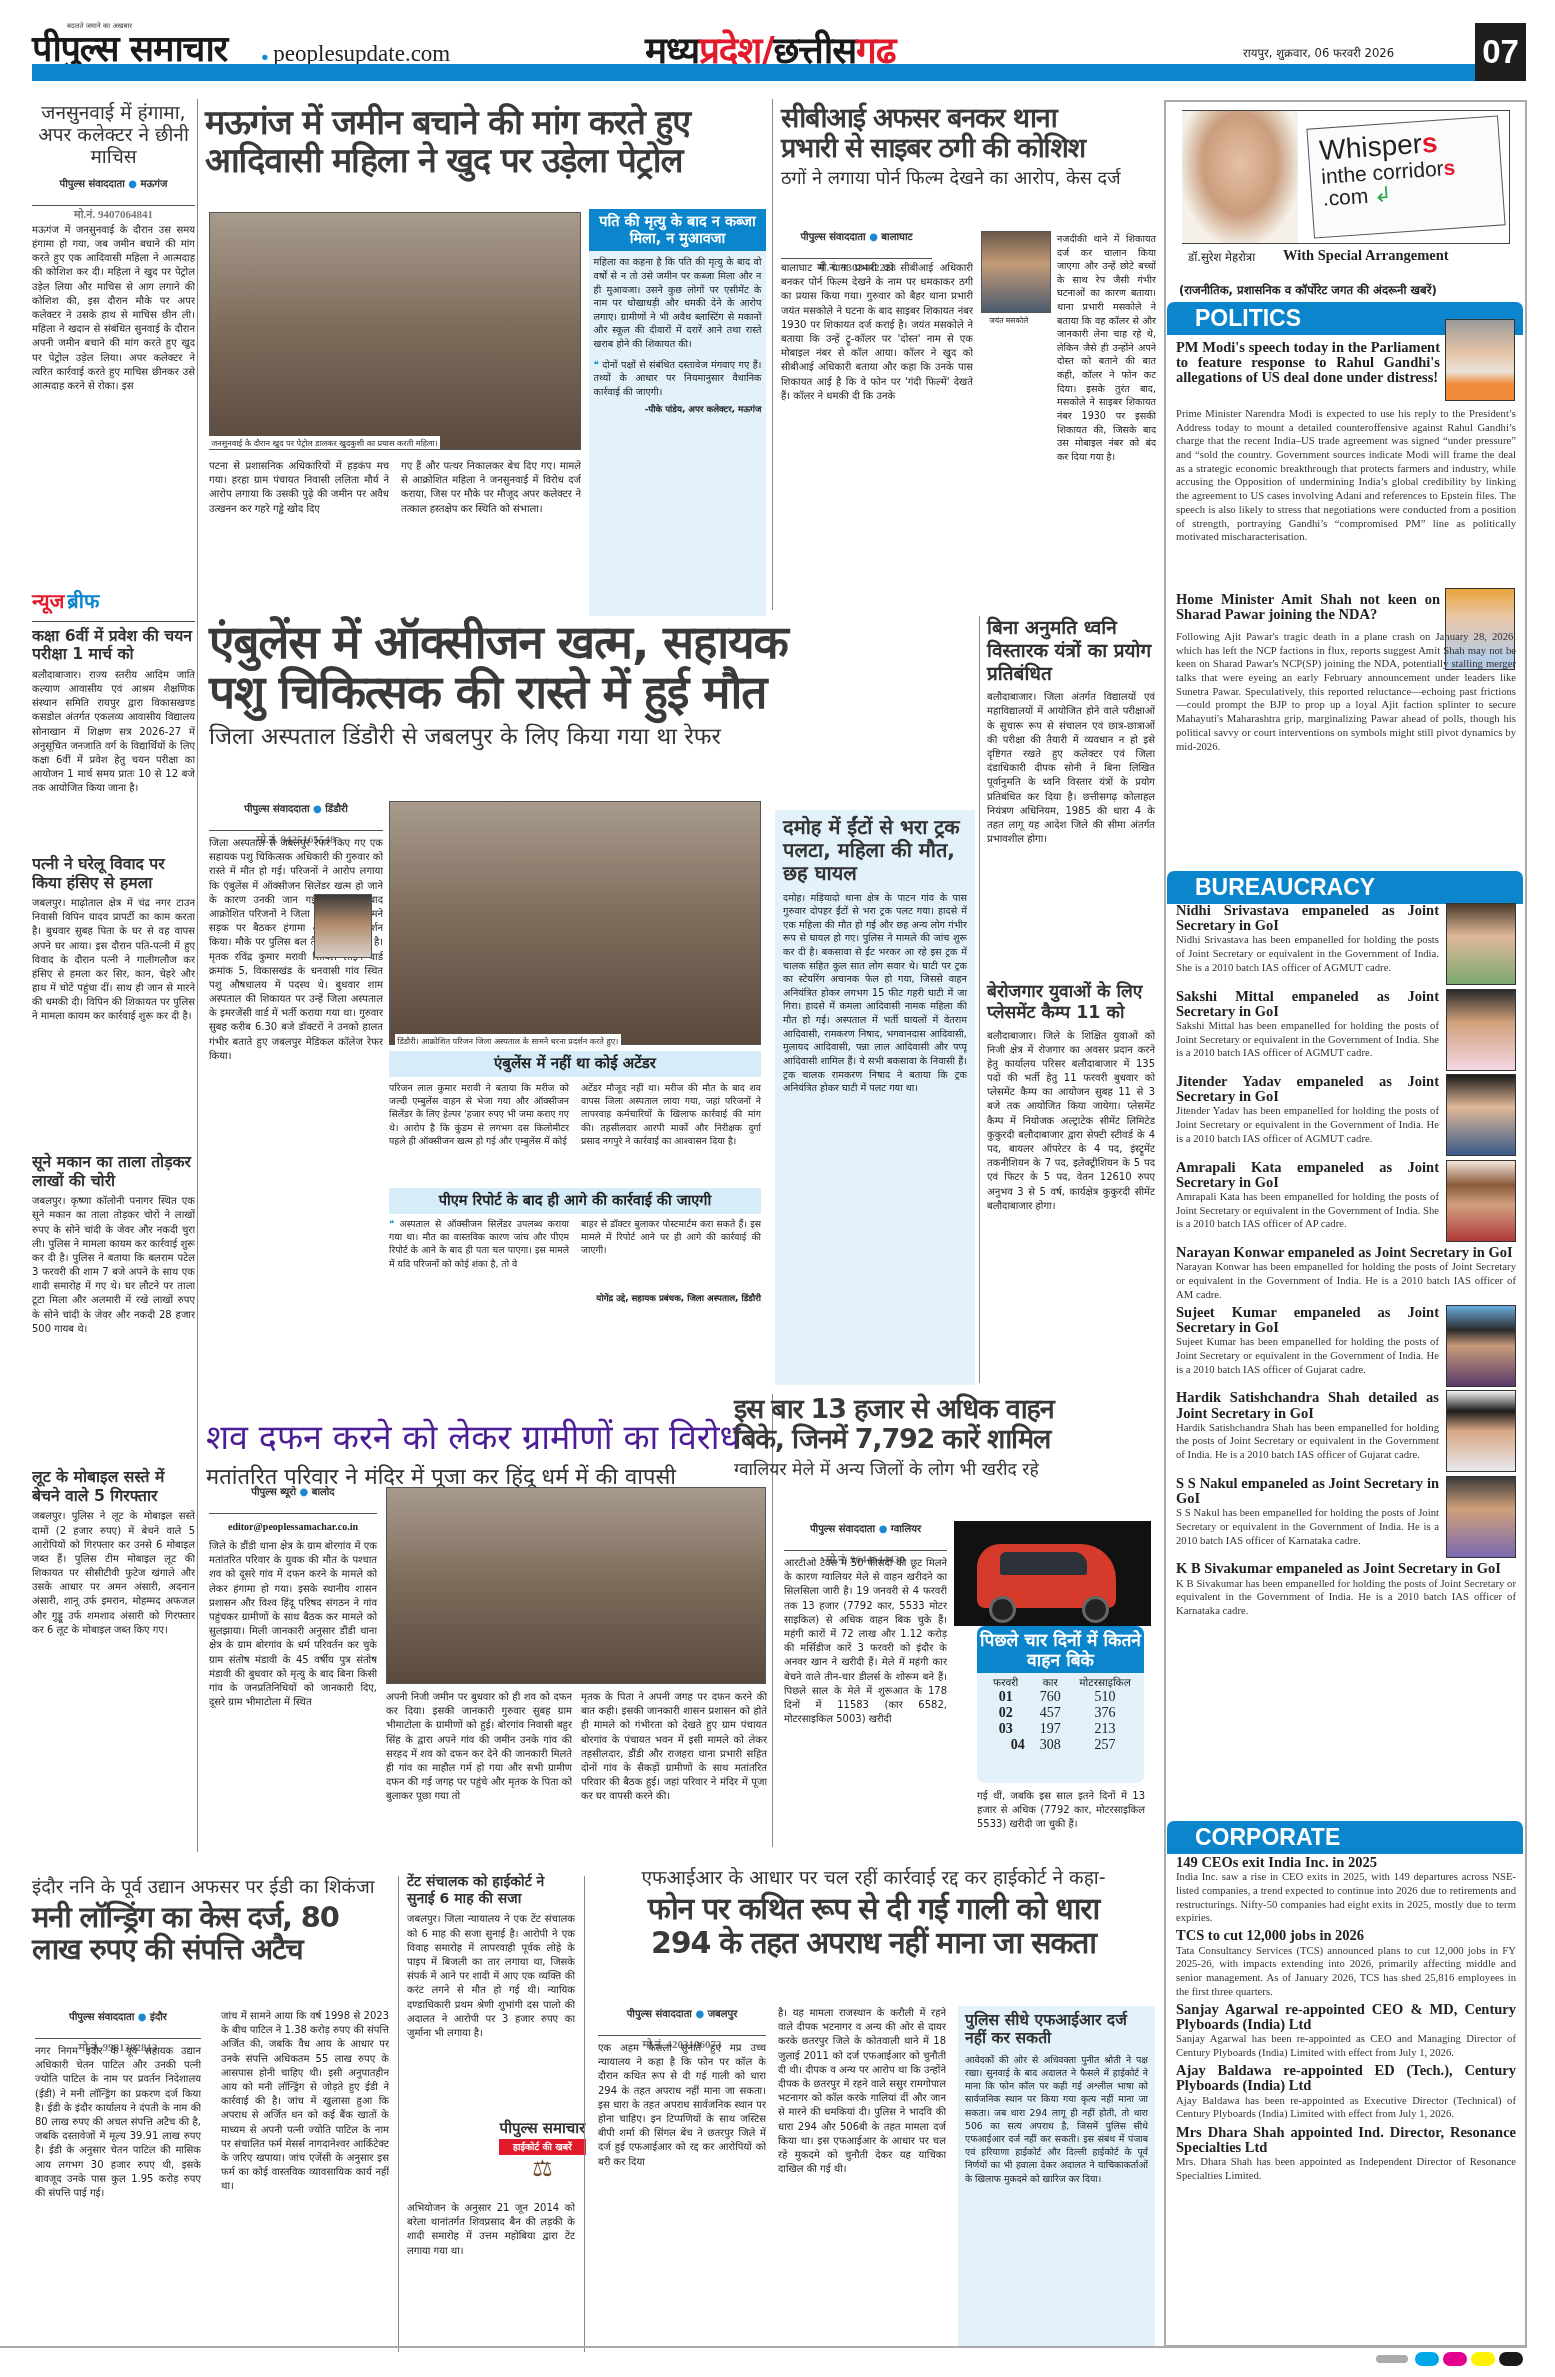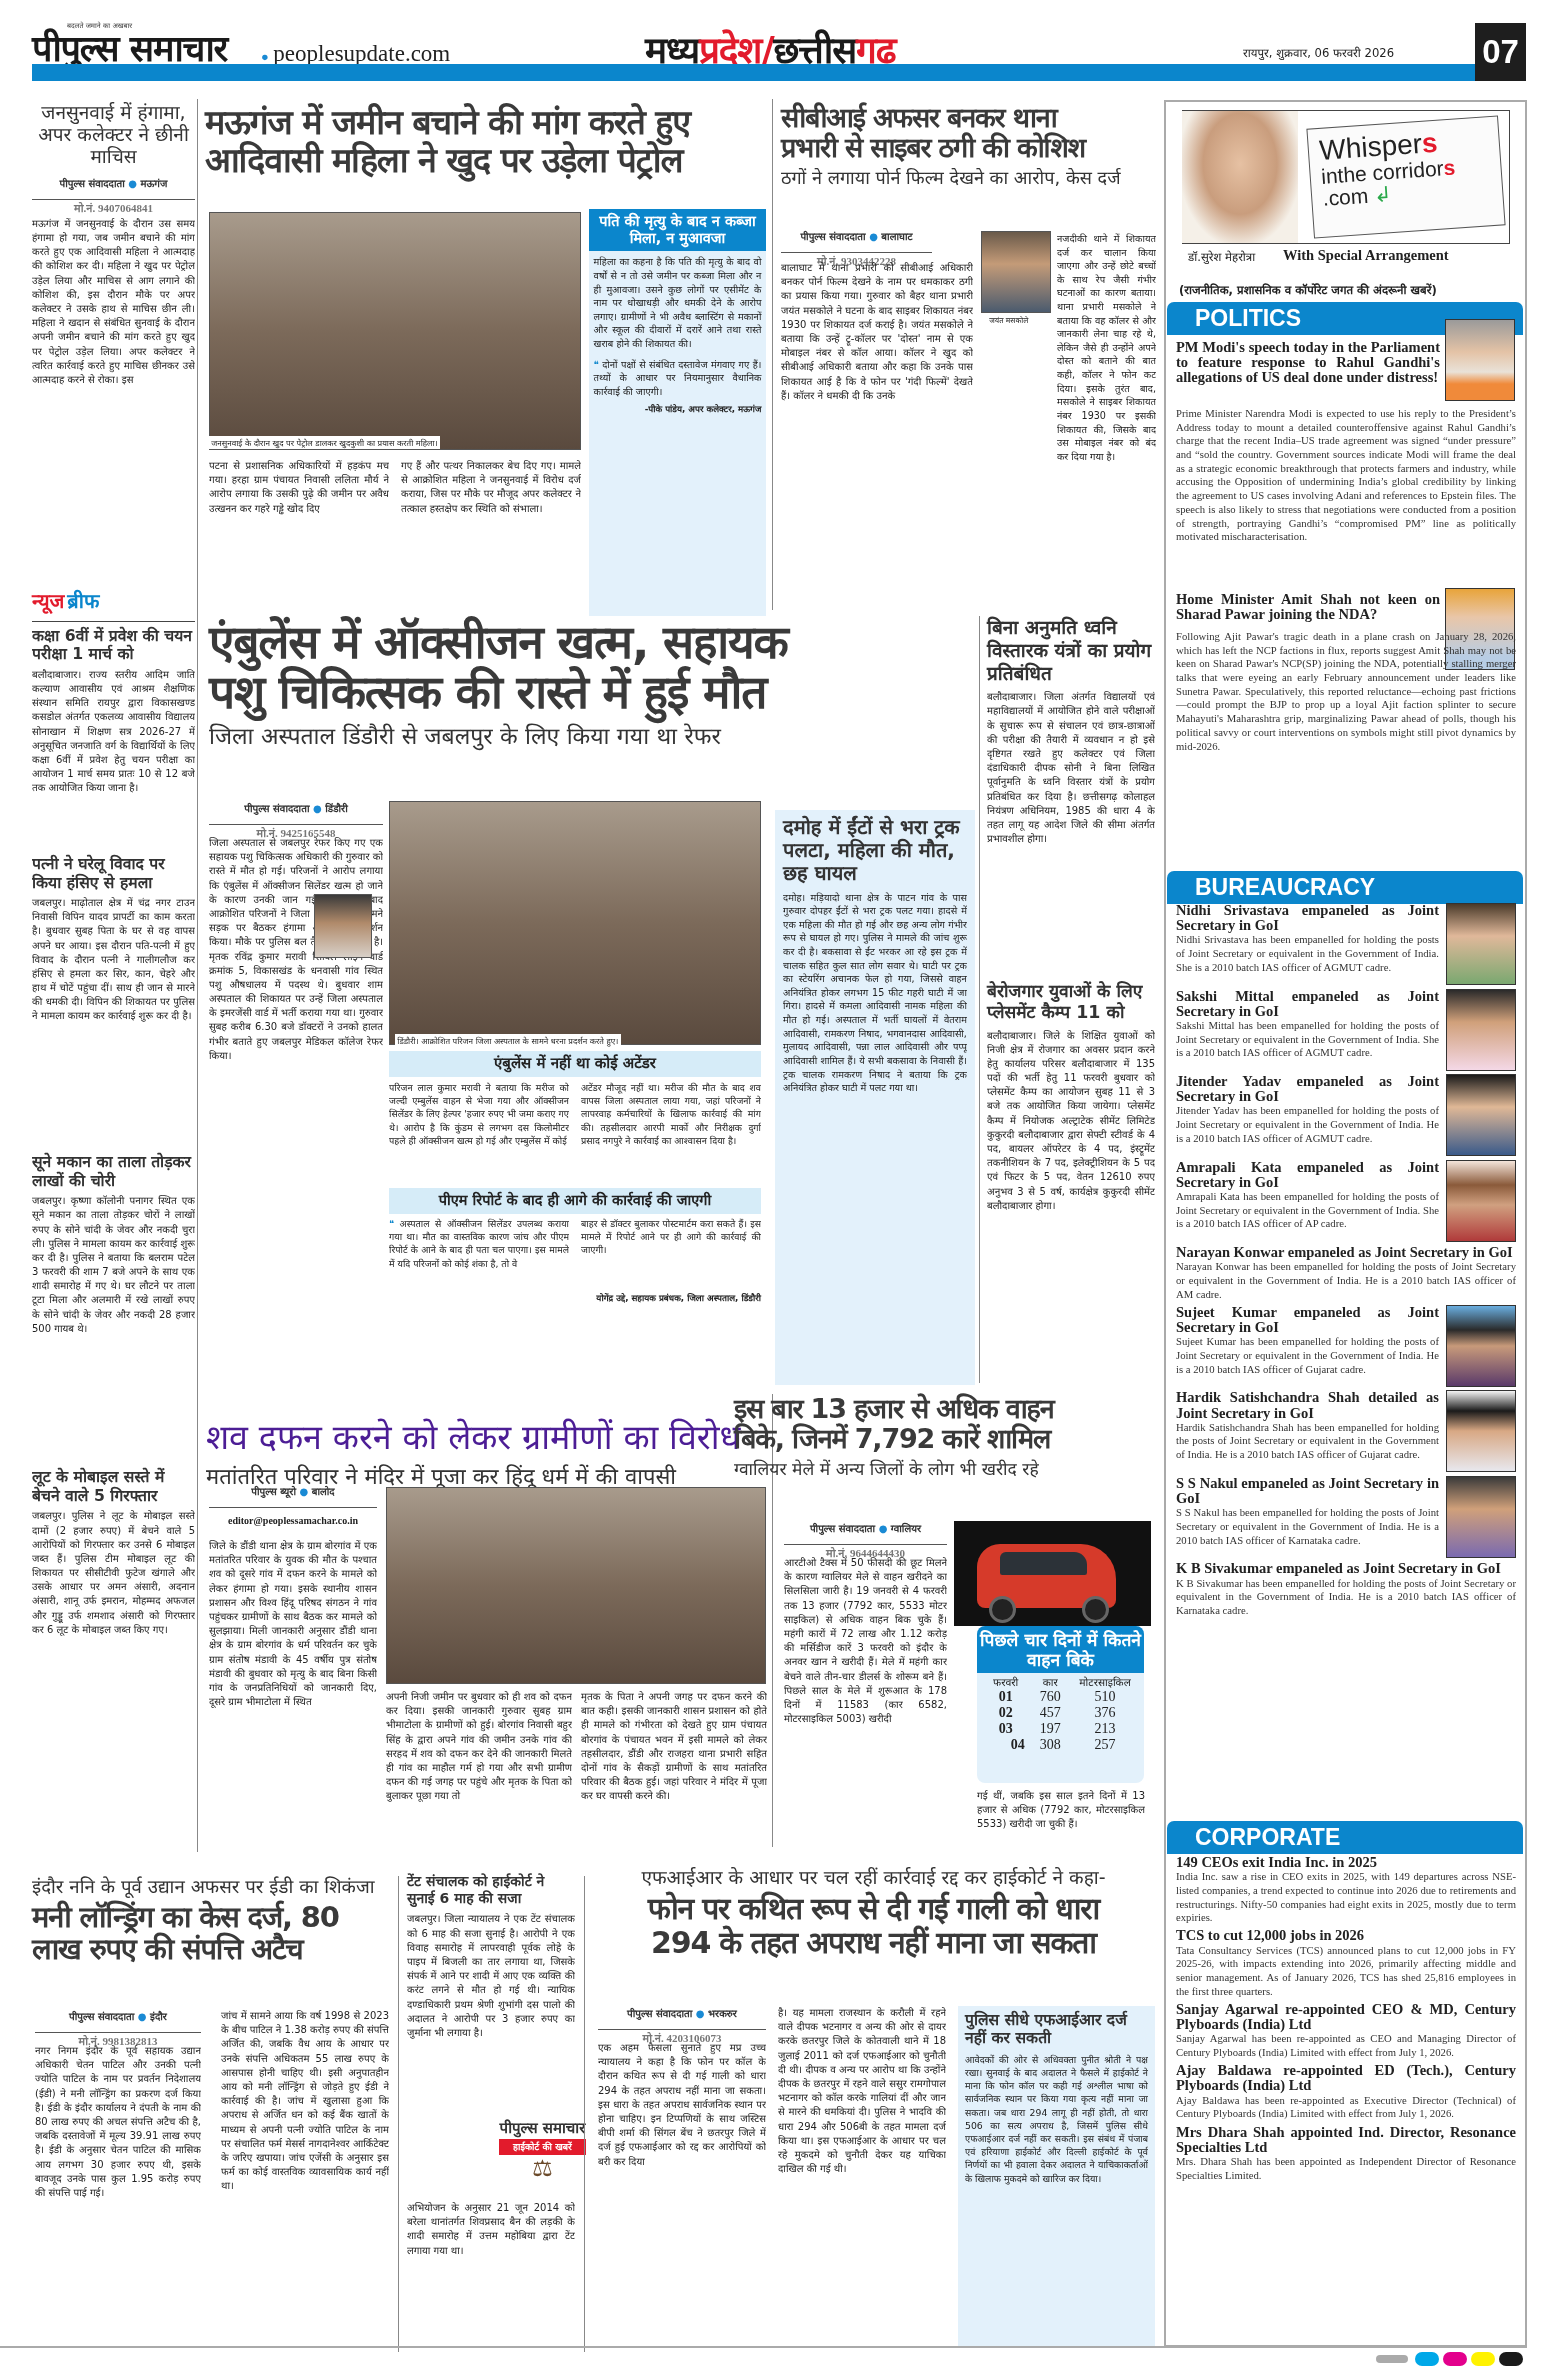--- a/index.html
+++ b/index.html
@@ -12,21 +12,21 @@
   .section-title { left: 645px; top: 23px; font-family: "DejaVu Sans", sans-serif; font-weight: bold; font-size: 37px; letter-spacing: -1.2px; }
   .section-title .blk { color: #1a1a1a; }
   .section-title .red { color: #e21b2c; }
   .dateline { left: 1243px; top: 45px; font-size: 11.6px; color: #222; }
   .page-num { left: 1475px; top: 23px; width: 51px; height: 58px; background: #1e1e1e; color: #fff; font-family: "Liberation Sans", sans-serif; font-weight: bold; font-size: 33px; text-align: center; line-height: 58px; }
   .blue-bar { left: 32px; top: 64px; width: 1443px; height: 17.4px; background: #0b86cc; }
 
   .col-rule { background: #888; width: 0.6px; }
   .h-big { font-family: "DejaVu Sans", sans-serif; font-weight: bold; color: #3a3a3a; letter-spacing: -1.2px; line-height: 1.12; }
   .h-med { font-family: "DejaVu Sans", sans-serif; color: #333; line-height: 1.15; }
-  .byline { font-size: 10px; font-weight: bold; color: #333; text-align: center; border-bottom: 0.6px solid #555; padding-bottom: 9px; }
+  .byline { font-size: 10px; font-weight: bold; color: #333; text-align: center; border-bottom: 0.6px solid #555; padding-bottom: 15px; }
   .byline .dot { color: #1a8ad4; }
   .mob { font-family: "Liberation Serif", serif; font-size: 11px; color: #777; font-weight: bold; text-align: center; }
   .body-txt { font-size: 10px; line-height: 1.42; color: #222; text-align: justify; }
   .photo { background: linear-gradient(135deg, #8a7a66 0%, #b09a80 40%, #6d5e4e 100%); border: 0.6px solid #555; }
   .photo.crowd { background: linear-gradient(180deg, #a89b8c 0%, #7c6a5a 50%, #5a4a3e 100%); }
   .caption { font-size: 8.1px; color: #222; background: #fff; padding: 1.2px 2.3px; }
   .blue-box { background: #e3f1fb; }
   .blue-head { background: #0b86cc; color: #fff; font-weight: bold; text-align: center; }
   .sub-head-box { background: #d6ecf8; font-weight: bold; color: #222; text-align: center; }
 
@@ -258,21 +258,21 @@
 
 <div class="abs col-rule" style="left:584px; top:1876px; height:476px;"></div>
 <div class="abs" style="left:592px; top:1867px; width:563px;">
   <div class="h-med" style="font-size:19px; text-align:center;">एफआईआर के आधार पर चल रहीं कार्रवाई रद्द कर हाईकोर्ट ने कहा-</div>
   <div class="h-big" style="font-size:30px; margin-top:3.5px; text-align:center;">
     <div>फोन पर कथित रूप से दी गई गाली को धारा</div>
     <div>294 के तहत अपराध नहीं माना जा सकता</div>
   </div>
 </div>
 <div class="abs" style="left:598px; top:2006px; width:168px;">
-  <div class="byline"><span>पीपुल्स संवाददाता</span> <span class="dot">●</span> <span>भरकरुर</span></div>
+  <div class="byline"><span>पीपुल्स संवाददाता</span> <span class="dot">●</span> <span>जबलपुर</span></div>
   <div class="mob">मो.नं. 4203106073</div>
 </div>
 <div class="abs body-txt" style="left:598px; top:2041px; width:168px; height:302px; overflow:hidden;">एक अहम फैसला सुनाते हुए मप्र उच्च न्यायालय ने कहा है कि फोन पर कॉल के दौरान कथित रूप से दी गई गाली को धारा 294 के तहत अपराध नहीं माना जा सकता। इस धारा के तहत अपराध सार्वजनिक स्थान पर होना चाहिए। इन टिप्पणियों के साथ जस्टिस बीपी शर्मा की सिंगल बेंच ने छतरपुर जिले में दर्ज हुई एफआईआर को रद्द कर आरोपियों को बरी कर दिया</div>
 <div class="abs body-txt" style="left:778px; top:2006px; width:168px; height:337px; overflow:hidden;">है। यह मामला राजस्थान के करौली में रहने वाले दीपक भटनागर व अन्य की ओर से दायर करके छतरपुर जिले के कोतवाली थाने में 18 जुलाई 2011 को दर्ज एफआईआर को चुनौती दी थी। दीपक व अन्य पर आरोप था कि उन्होंने दीपक के छतरपुर में रहने वाले ससुर रामगोपाल भटनागर को कॉल करके गालियां दीं और जान से मारने की धमकियां दी। पुलिस ने भादवि की धारा 294 और 506बी के तहत मामला दर्ज किया था। इस एफआईआर के आधार पर चल रहे मुकदमे को चुनौती देकर यह याचिका दाखिल की गई थी।</div>
 <div class="abs blue-box" style="left:958px; top:2006px; width:197px; height:340px; padding:4.6px 7px;">
   <div style="font-size:15.7px; font-weight:bold; color:#333; line-height:1.2;">पुलिस सीधे एफआईआर दर्ज नहीं कर सकती</div>
   <div class="body-txt" style="margin-top:4.6px; font-size:9.3px; height:273px; overflow:hidden;">आवेदकों की ओर से अधिवक्ता पुनीत श्रोती ने पक्ष रखा। सुनवाई के बाद अदालत ने फैसले में हाईकोर्ट ने माना कि फोन कॉल पर कही गई अश्लील भाषा को सार्वजनिक स्थान पर किया गया कृत्य नहीं माना जा सकता। जब धारा 294 लागू ही नहीं होती, तो धारा 506 का सत्य अपराध है, जिसमें पुलिस सीधे एफआईआर दर्ज नहीं कर सकती। इस संबंध में पंजाब एवं हरियाणा हाईकोर्ट और दिल्ली हाईकोर्ट के पूर्व निर्णयों का भी हवाला देकर अदालत ने याचिकाकर्ताओं के खिलाफ मुकदमे को खारिज कर दिया।</div>
 </div>
 
 <div class="abs wbox"></div>

